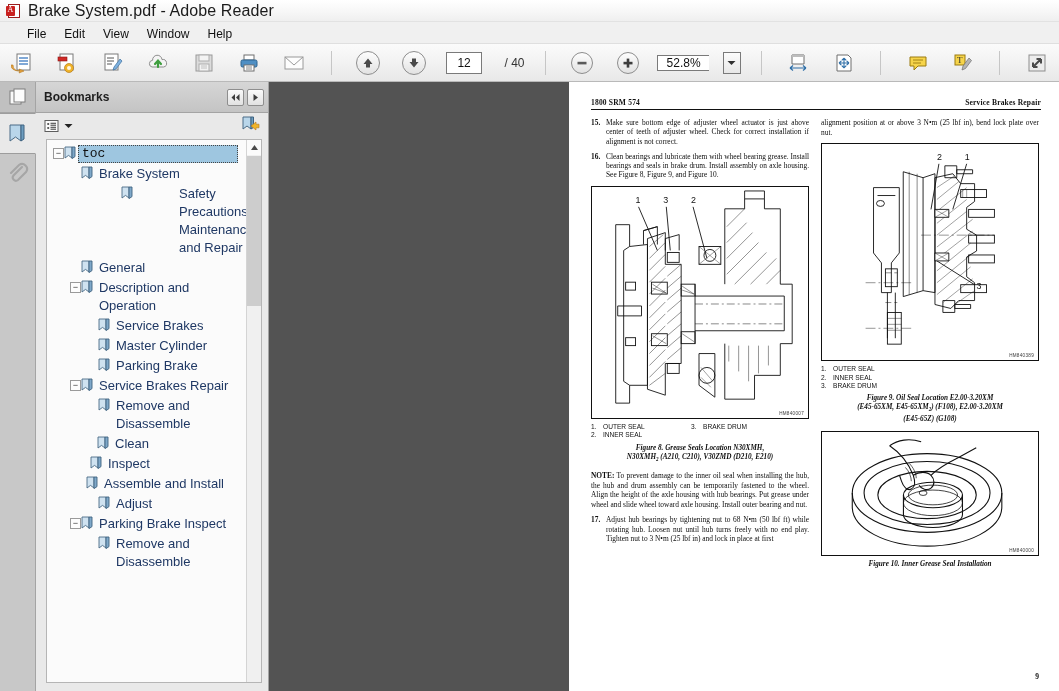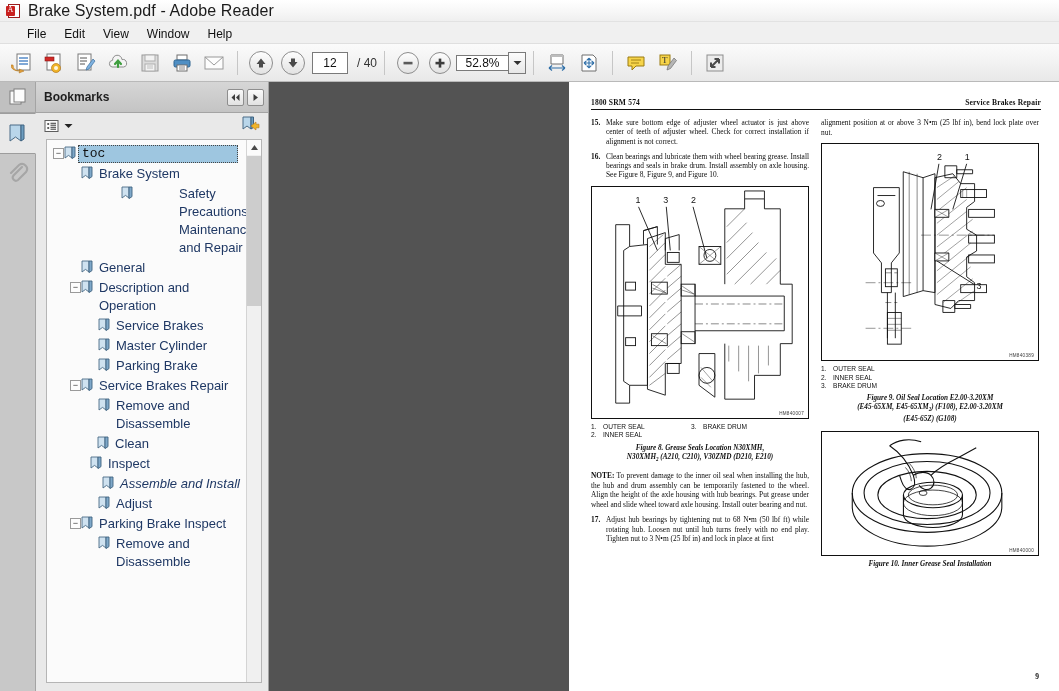--- a/index.html
+++ b/index.html
@@ -61,20 +61,21 @@
     padding: 2px 9px; cursor: default; white-space: nowrap;
   }
 
   
   .toolbar {
     height: 38px; flex: 0 0 38px;
     background: linear-gradient(to bottom, #fbfbfb 0%, #f2f2f2 50%, #e8e8e8 100%);
     border-bottom: 1px solid #b9b9b9;
     display: flex; align-items: center;
     padding: 0 6px;
+    justify-content: space-between;
   }
   .tbtn {
     width: 30px; height: 30px; margin: 0 1px;
     display: flex; align-items: center; justify-content: center;
     border: 1px solid transparent; border-radius: 2px;
     cursor: default; position: relative;
   }
   .tsep {
     width: 1px; height: 24px; background: #c6c6c6; margin: 0 7px;
   }
@@ -583,21 +584,21 @@
               <span class="lbl">Clean</span>
             </div>
             <div class="bmrow" style="padding-left: 32px;">
               <div class="expspace"></div>
               <span class="bmicon"><svg width="13" height="15" viewBox="0 0 13 15">
                   <path d="M1 1 h7 v11 l-3.5-2.6 L1 12 Z" fill="#cfe2f0" stroke="#4a6b86" stroke-width="0.9"></path>
                   <path d="M8 1 h3 v9.6 l-3 2 Z" fill="#7fa8c9" stroke="#3e6280" stroke-width="0.9"></path>
                 </svg></span>
               <span class="lbl">Inspect</span>
             </div>
-            <div class="bmrow" style="padding-left: 44px; font-style: italic;">
+            <div class="bmrow" style="padding-left: 28px;">
               <div class="expspace"></div>
               <span class="bmicon"><svg width="13" height="15" viewBox="0 0 13 15">
                   <path d="M1 1 h7 v11 l-3.5-2.6 L1 12 Z" fill="#cfe2f0" stroke="#4a6b86" stroke-width="0.9"></path>
                   <path d="M8 1 h3 v9.6 l-3 2 Z" fill="#7fa8c9" stroke="#3e6280" stroke-width="0.9"></path>
                 </svg></span>
               <span class="lbl">Assemble and Install</span>
             </div>
             <div class="bmrow" style="padding-left: 40px;">
               <div class="expspace"></div>
               <span class="bmicon"><svg width="13" height="15" viewBox="0 0 13 15">

